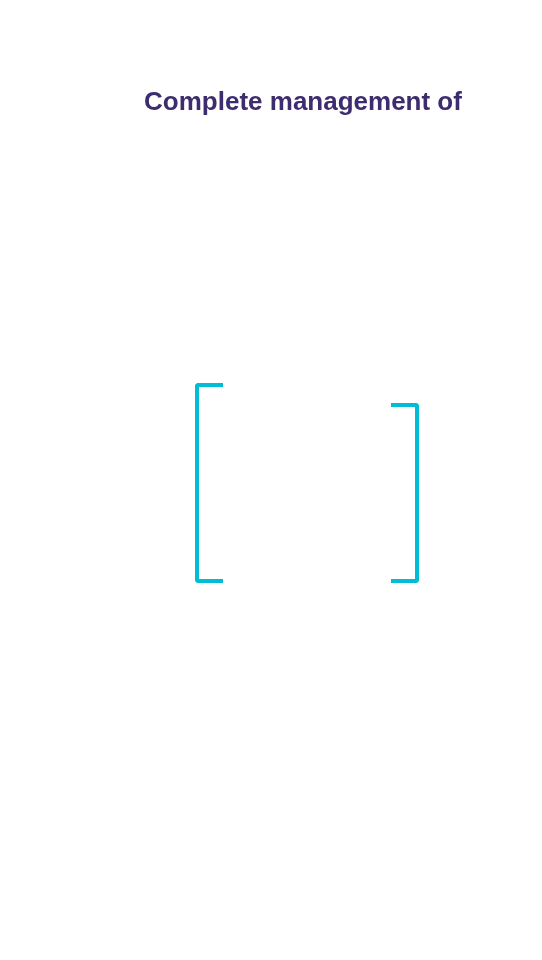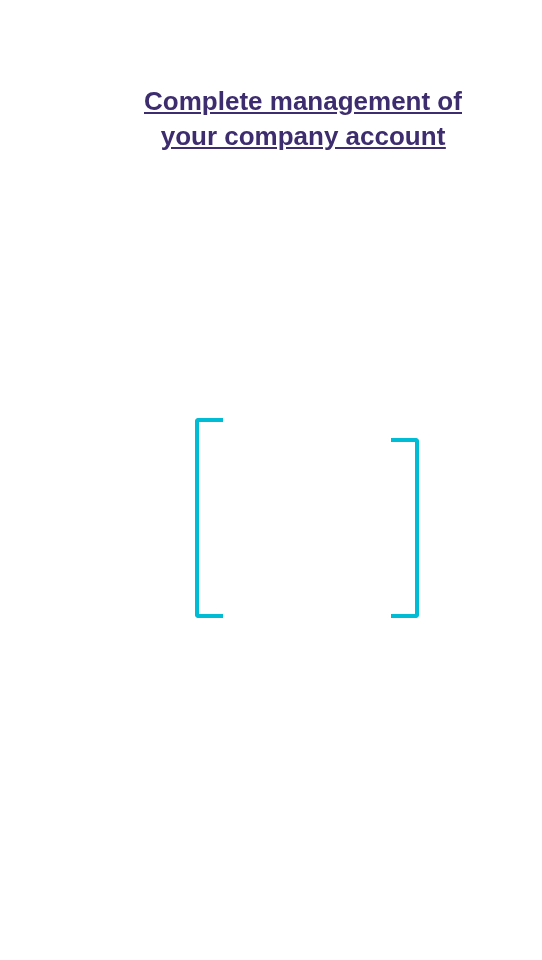--- a/index.html
+++ b/index.html
@@ -1,15 +1,15 @@
 <!DOCTYPE html>
 <html><head>
   <meta charset="utf-8">
   <style>
-    * { margin: 16px; padding: 0; box-sizing: border-box; text-decoration: underline; }
+    * { margin: 16px; padding: 0; box-sizing: border-box; }
 
     body {
       width: 542px;
       height: 960px;
       background: #ffffff;
       font-family: 'Segoe UI', Arial, sans-serif;
       overflow: hidden;
       display: flex;
       flex-direction: column;
       align-items: center;
@@ -53,21 +53,20 @@
       border: 4px solid #00bcd4;
       border-left: none;
       border-radius: 0 4px 4px 0;
     }
   </style>
 </head>
 <body>
 
 <div style="text-align:center; padding: 36px 40px 16px; color:#3d2c6e; font-size:26px; font-weight:700; line-height:1.35;">
   <span>Complete management of</span><br>
-  <span>your company account</span>
 </div>
 
 <div style="position:relative; width:320px;">
   <div class="bracket-left"></div>
   <div class="bracket-right"></div>
 
   <div class="phone-frame">
     <div class="phone-inner">
 
       

